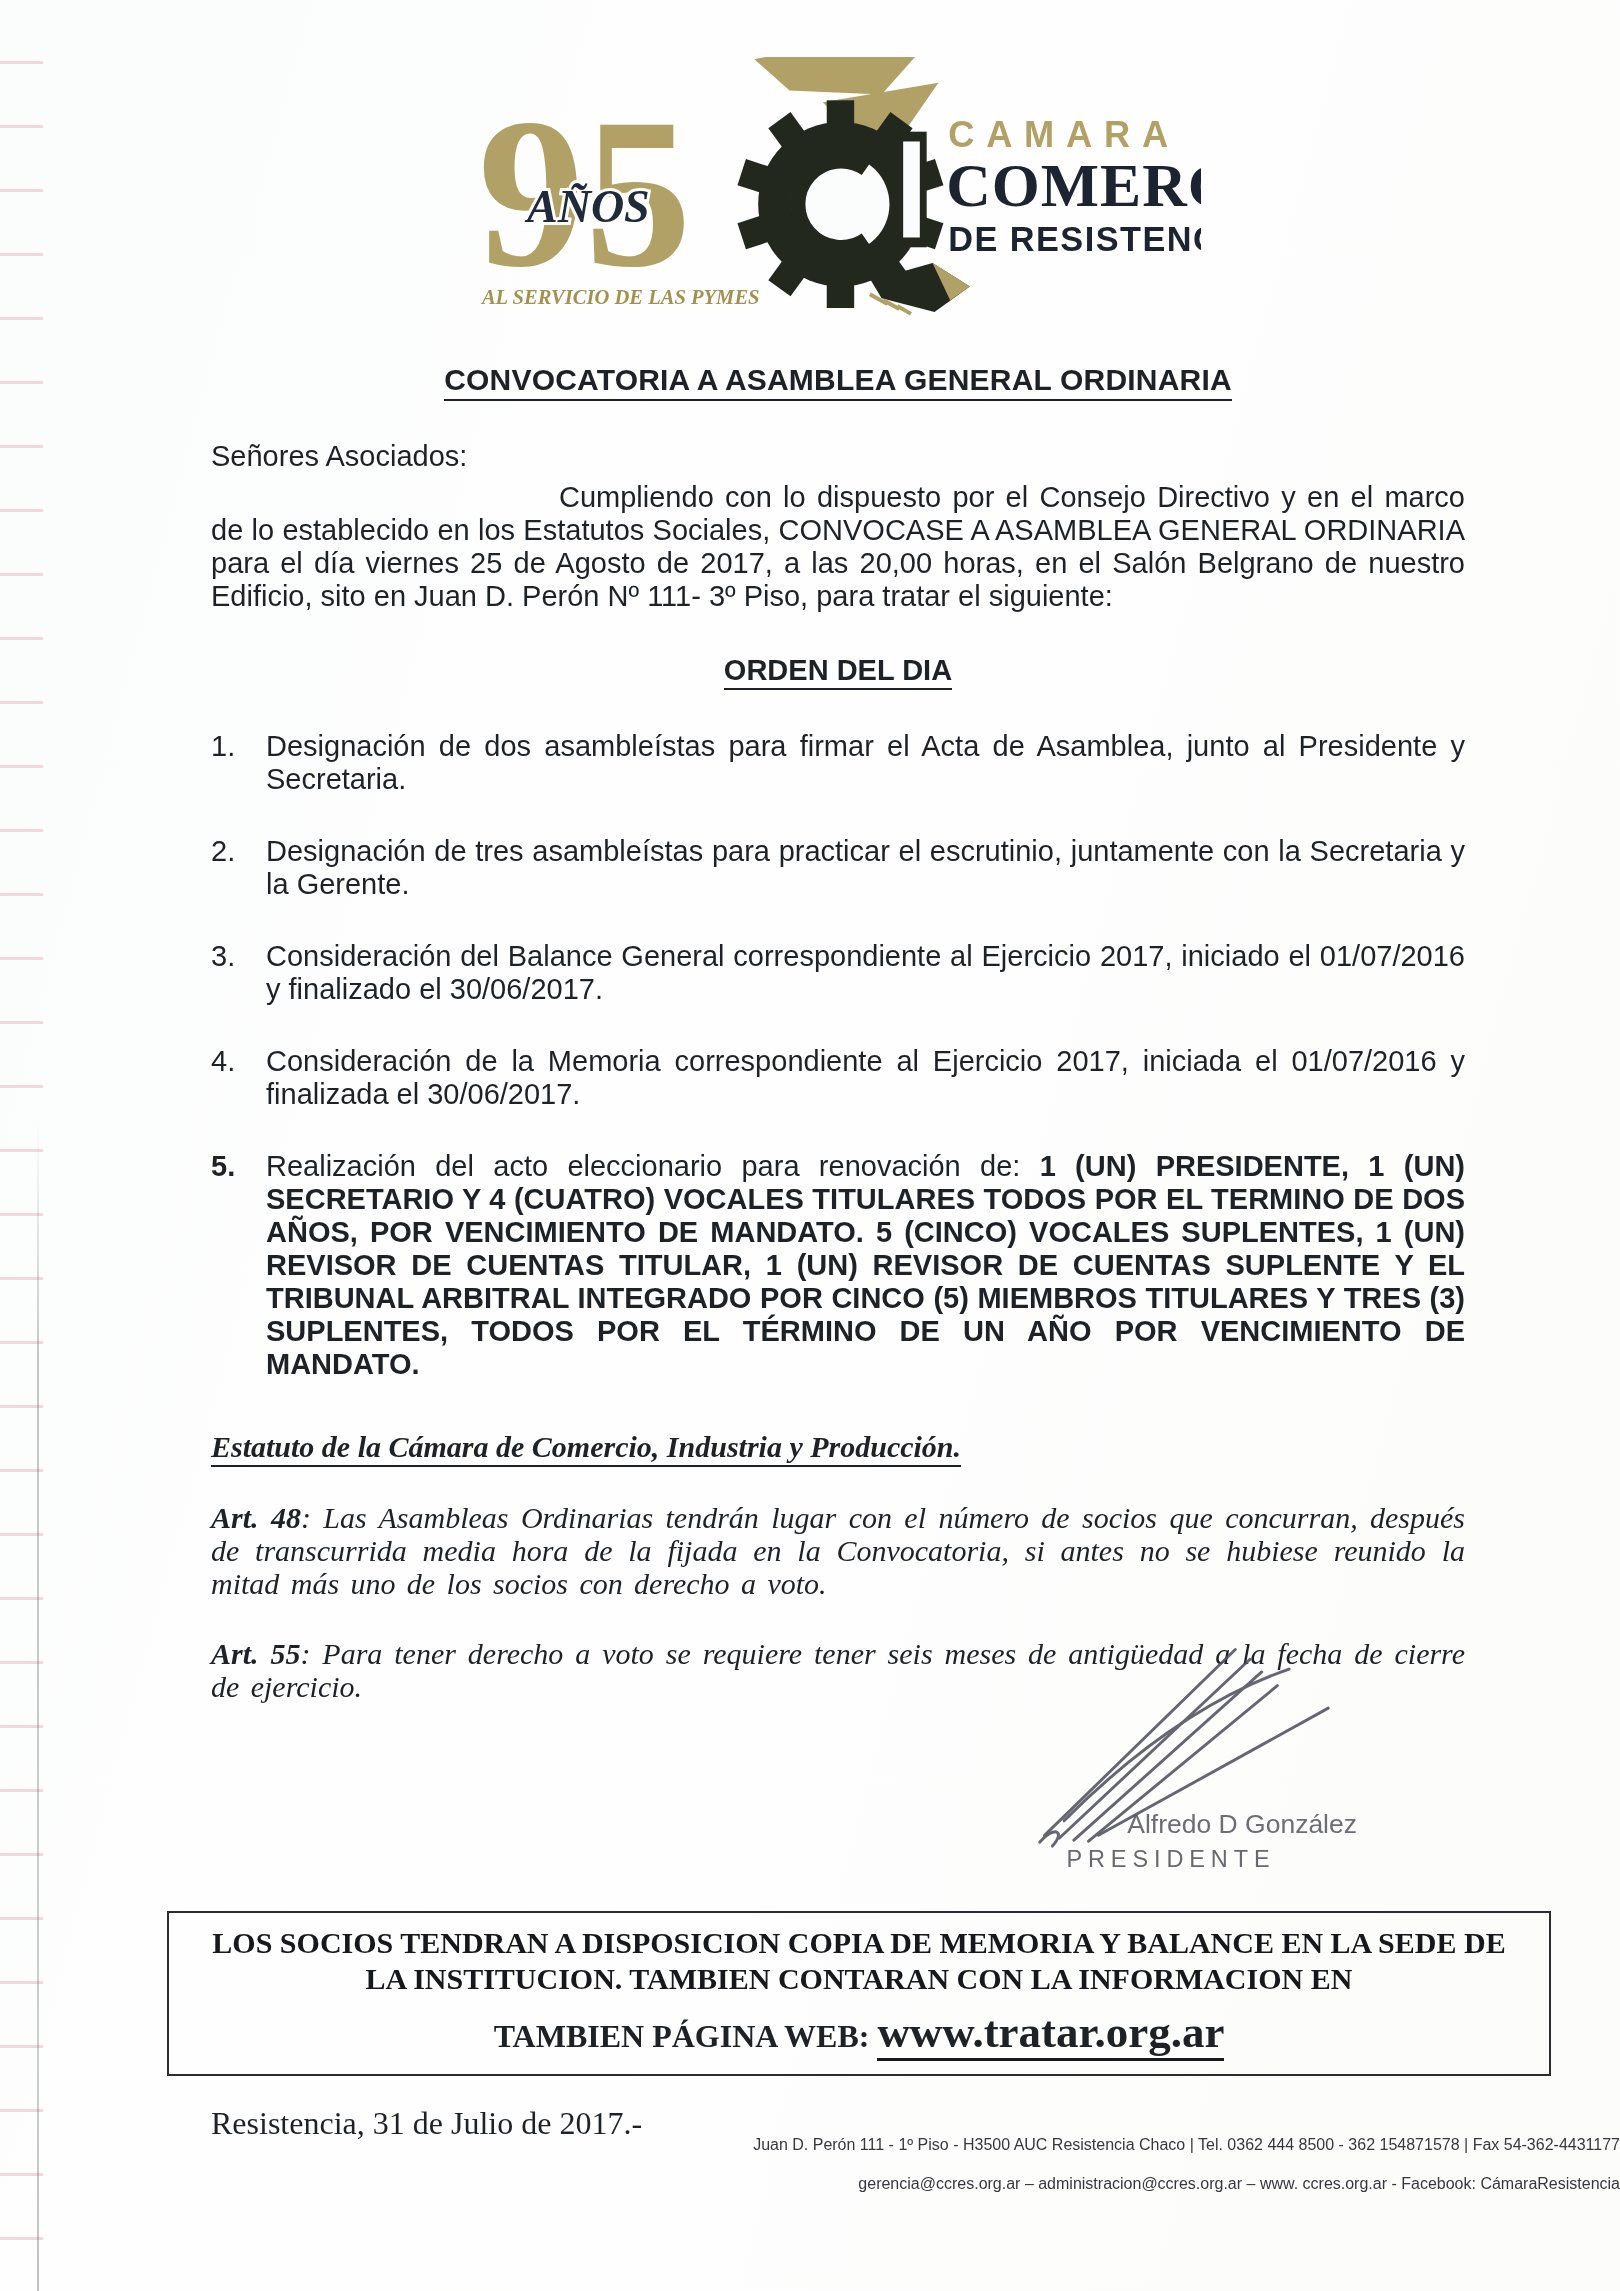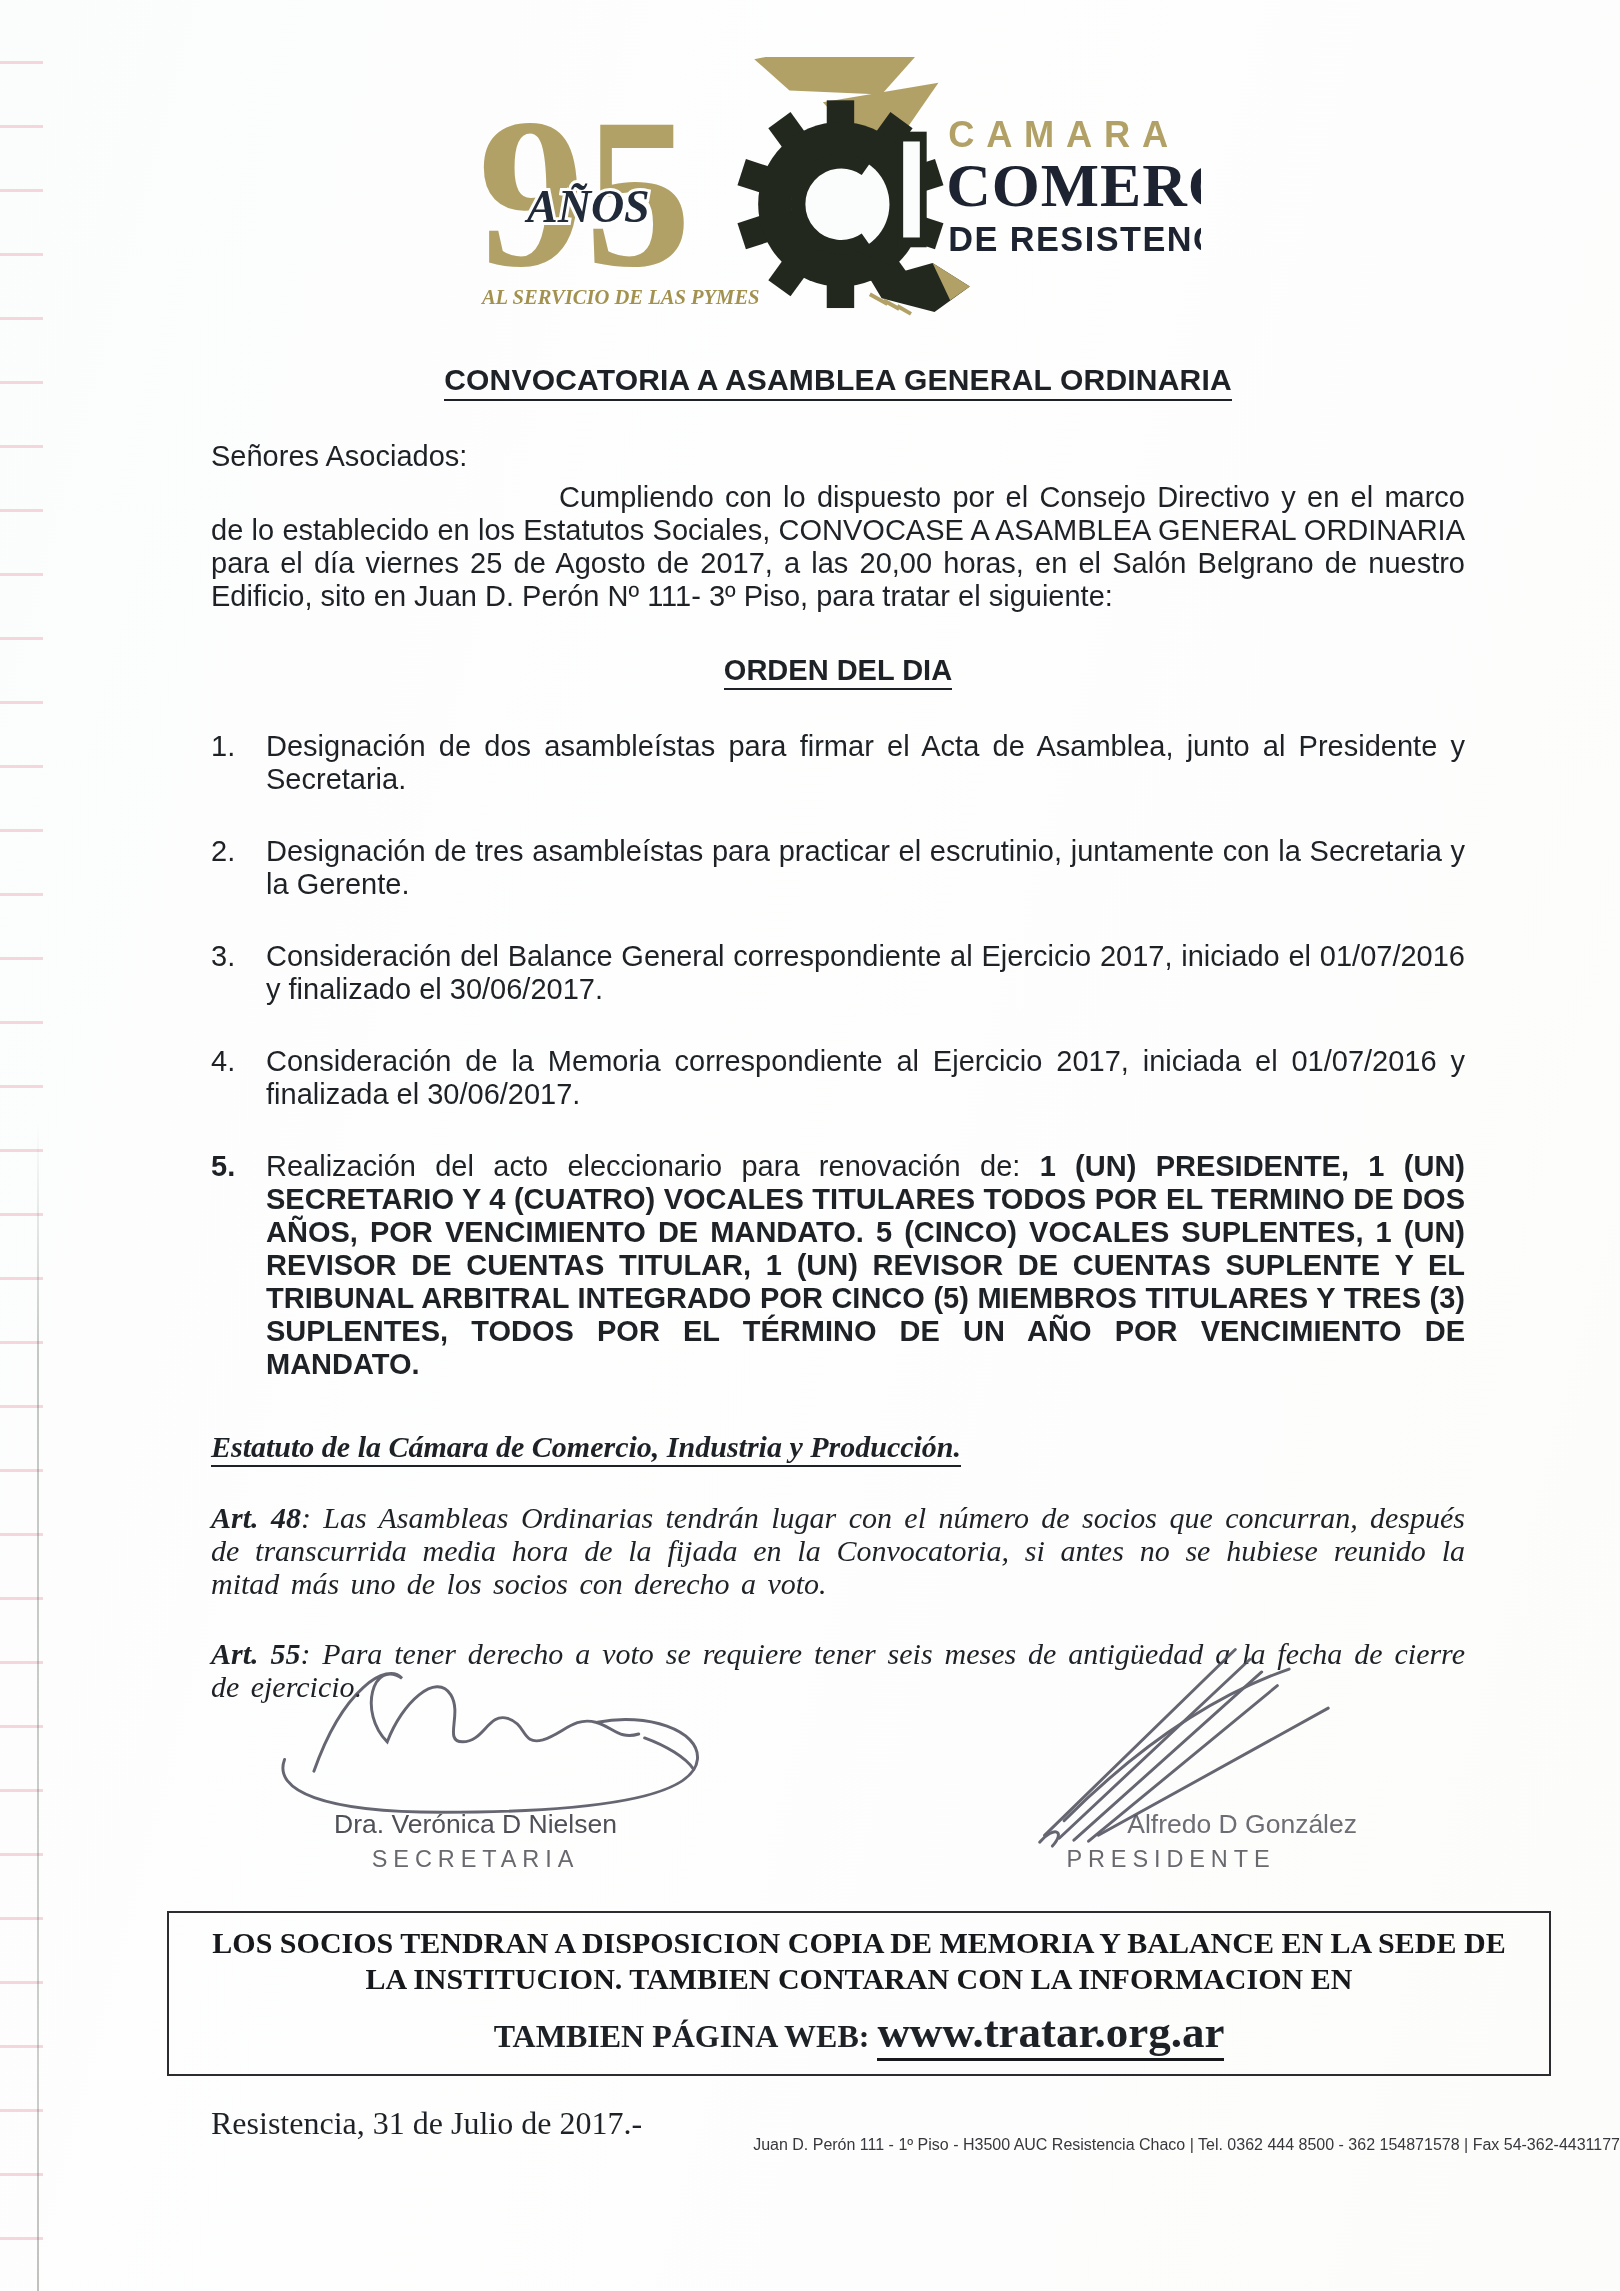--- a/index.html
+++ b/index.html
@@ -247,31 +247,20 @@
 
     <p class="statute-heading">
       <span>Estatuto de la Cámara de Comercio, Industria y Producción.</span>
     </p>
 
     <p class="article"><span class="art-label">Art. 48</span><span>: Las Asambleas Ordinarias tendrán lugar con el número de socios que concurran, después de transcurrida media hora de la fijada en la Convocatoria, si antes no se hubiese reunido la mitad más uno de los socios con derecho a voto.</span></p>
 
     <p class="article"><span class="art-label">Art. 55</span><span>: Para tener derecho a voto se requiere tener seis meses de antigüedad a la fecha de cierre de ejercicio.</span></p>
 
     <div class="signatures">
-      <div class="sig-block sig-left">
-        <svg class="sig-svg" width="470" height="181" viewBox="0 0 480 185">
-          <g fill="none" stroke="#4c4c5a" stroke-width="3" stroke-linecap="round" opacity="0.85">
-            <path d="M60,130 C90,45 135,18 150,35 C120,15 105,70 135,100 C150,60 185,28 200,52 C212,72 192,100 212,100 C234,100 238,70 258,76 C278,82 272,104 294,98 C314,92 326,74 348,80 C366,85 372,98 392,92"></path>
-            <path d="M30,118 C18,150 70,172 190,172 C330,172 448,160 452,118 C455,88 400,70 350,80"></path>
-            <path d="M398,96 C420,104 440,116 448,128"></path>
-          </g>
-        </svg>
-        <div class="sig-name">Dra. Verónica D Nielsen</div>
-        <div class="sig-role">SECRETARIA</div>
-      </div>
 
       <div class="sig-block sig-right">
         <svg class="sig-svg" width="353" height="225" viewBox="0 0 360 230">
           <g fill="none" stroke="#4c4c5a" stroke-width="3" stroke-linecap="round" opacity="0.85">
             <path d="M40,215 L235,25"></path>
             <path d="M55,218 L250,35"></path>
             <path d="M70,220 L262,48"></path>
             <path d="M85,221 L278,62"></path>
             <path d="M60,200 C110,150 190,80 290,45"></path>
             <path d="M35,222 C50,205 62,210 48,226"></path>
@@ -286,15 +275,16 @@
     <div class="notice-box">
       <p class="notice-main">LOS SOCIOS TENDRAN A DISPOSICION COPIA DE MEMORIA Y BALANCE EN LA SEDE DE LA INSTITUCION. TAMBIEN CONTARAN CON LA INFORMACION EN</p>
       <p class="notice-web"><span>TAMBIEN PÁGINA WEB: </span><span class="web">www.tratar.org.ar</span></p>
     </div>
 
     <p class="dateline">Resistencia, 31 de Julio de 2017.-</p>
   </div>
 
   <div class="footer">
     <p>Juan D. Perón 111 - 1º Piso - H3500 AUC Resistencia Chaco | Tel. 0362 444 8500 - 362 154871578 | Fax 54-362-4431177</p>
+    <p>gerencia@ccres.org.ar – administracion@ccres.org.ar – www. ccres.org.ar - Facebook: CámaraResistencia</p>
   </div>
 </div>
 
 
 </body></html>

